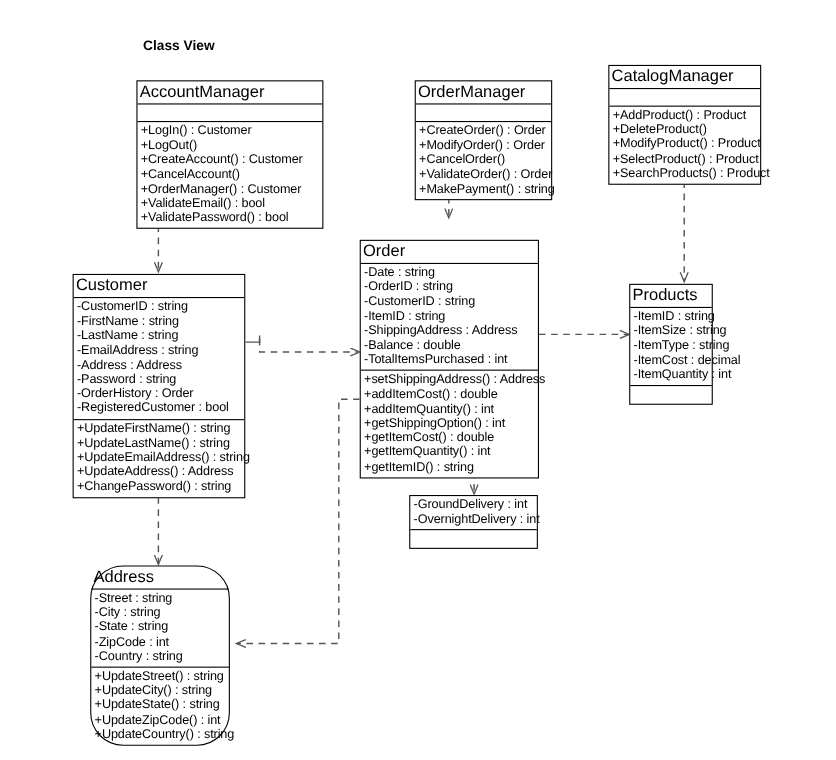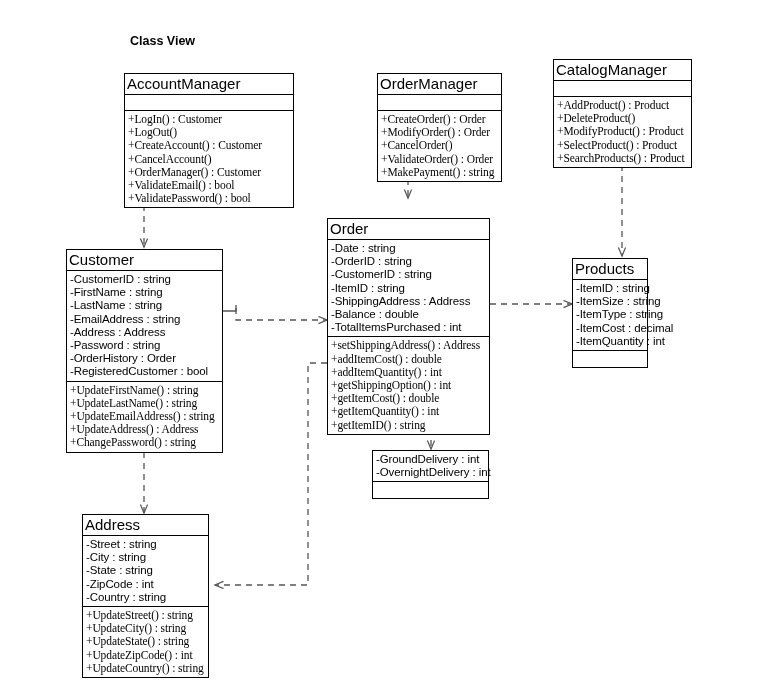--- a/index.html
+++ b/index.html
@@ -39,21 +39,20 @@
     border: 1px solid #000000;
     background: #ffffff;
     z-index: 2;
   }
   .uml-class .compartment {
     box-sizing: border-box;
     border-bottom: 1px solid #000000;
   }
   .uml-class .compartment:last-child {
     border-bottom: none;
-    font-family: Liberation Serif, serif;
   }
   .class-name {
     text-align: left;
     font-weight: normal;
     font-size: 15px;
     padding: 3px 2px 4px 2px;
     line-height: 13px;
   }
   .member-list {
     padding: 2px 0 2px 0;
@@ -213,21 +212,21 @@
   </div>
 
   <div class="uml-class" style="left:372px; top:450px; width:117px;">
     <div class="compartment member-list">
       <div class="member">-GroundDelivery : int</div>
       <div class="member">-OvernightDelivery : int</div>
     </div>
     <div class="compartment member-list empty-compartment"></div>
   </div>
 
-  <div class="uml-class" style="left:82px; top:514px; width:127px;">
+  <div class="uml-class" style="left:82px; top:514px; width:127px;border-radius:30px;">
     <div class="compartment class-name">Address</div>
     <div class="compartment member-list">
       <div class="member">-Street : string</div>
       <div class="member">-City : string</div>
       <div class="member">-State : string</div>
       <div class="member">-ZipCode : int</div>
       <div class="member">-Country : string</div>
     </div>
     <div class="compartment member-list">
       <div class="member">+UpdateStreet() : string</div>

